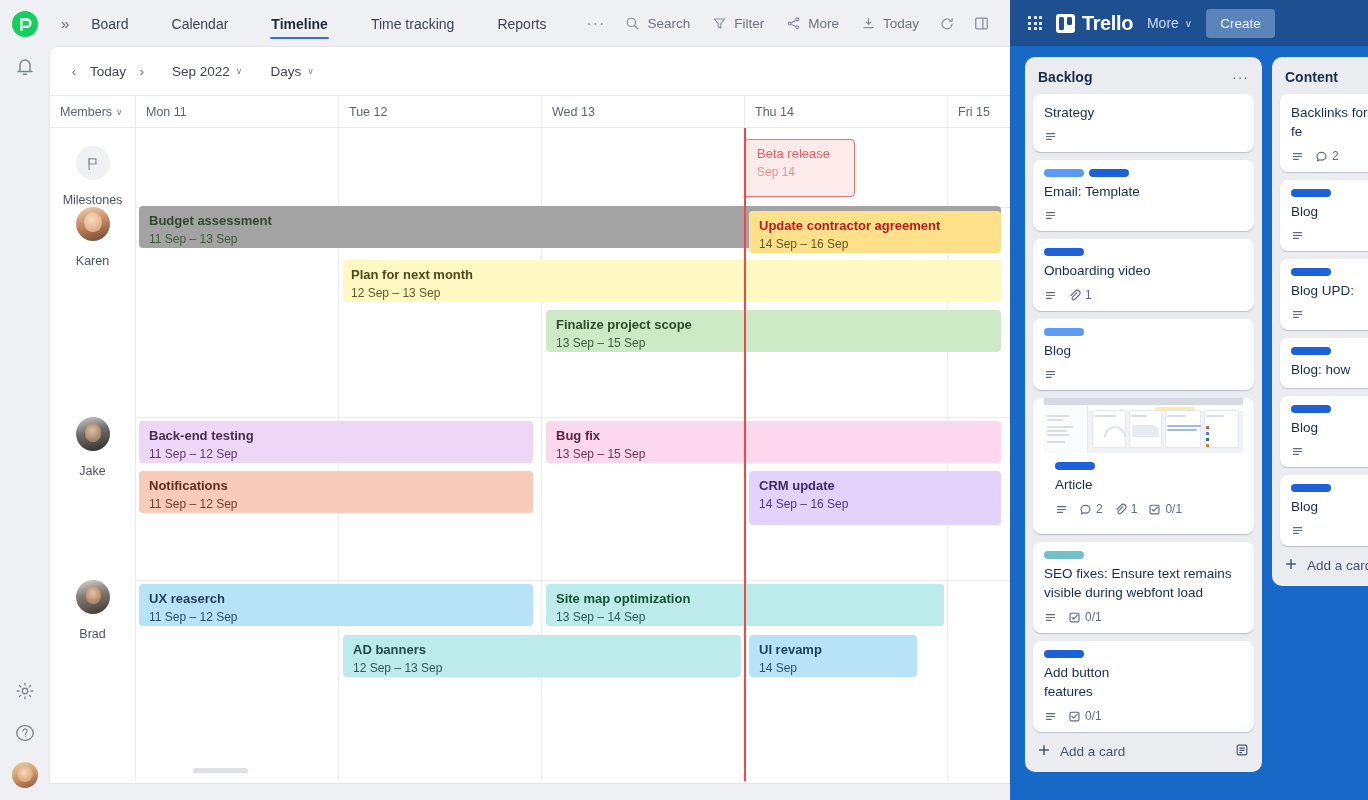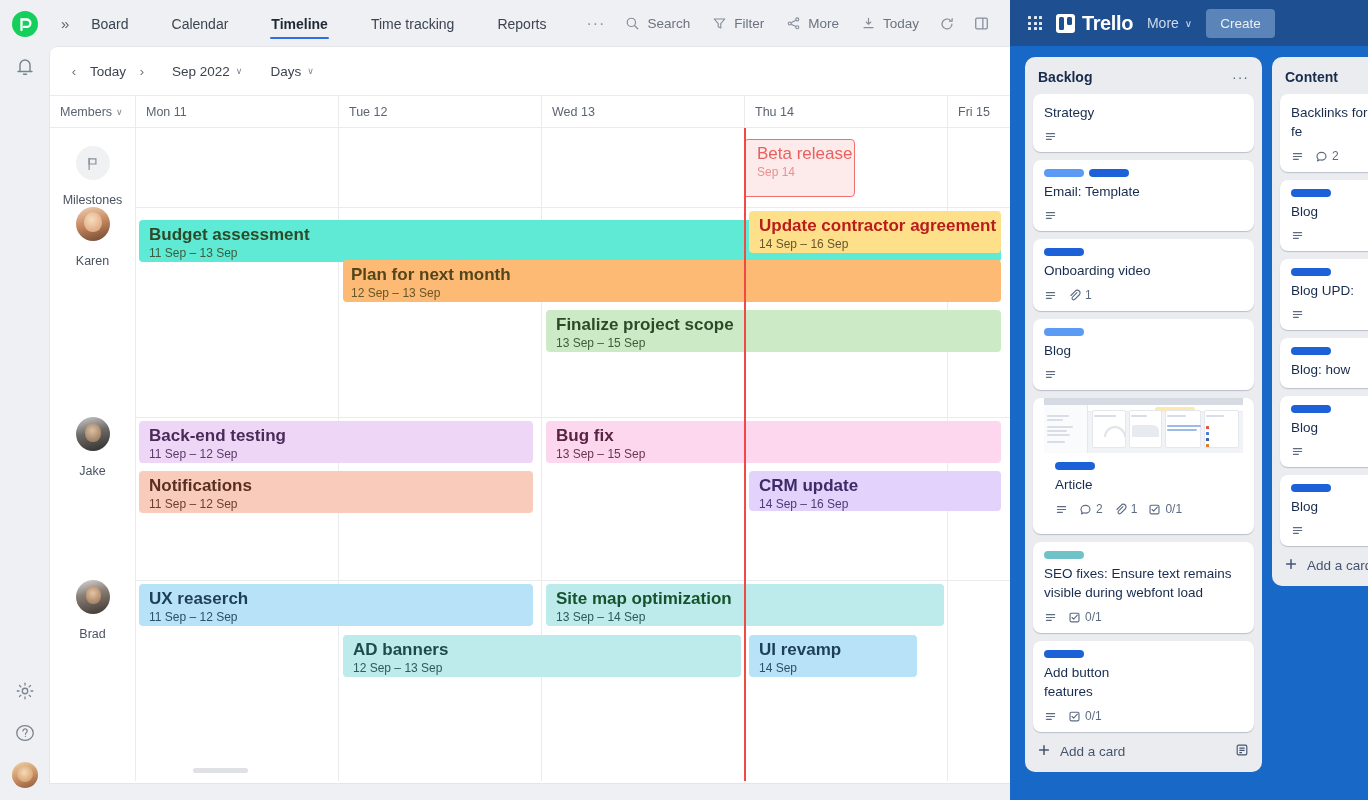--- a/index.html
+++ b/index.html
@@ -116,21 +116,21 @@
      border-radius:50% 50% 45% 45%; background: radial-gradient(circle at 45% 40%, #d8c0a6, #9d7a5c 80%); }
   .av-brad { background: linear-gradient(165deg,#dcdcdc 0%,#8a7f76 40%,#3a332e 100%); }
   .av-brad::after { content:""; position:absolute; left:10px; top:6px; width:15px; height:18px;
      border-radius:50% 50% 45% 45%; background: radial-gradient(circle at 45% 40%, #e4c4a4, #a57f5f 80%); }
 
   
   .bar {
     position: absolute; border-radius: 4px; padding: 7px 10px 0 10px;
     overflow: hidden; cursor: pointer;
   }
-  .bar-title { font-size: 17px; font-weight: 600; line-height: 16px; white-space: nowrap; }
+  .bar-title { font-size: 13px; font-weight: 600; line-height: 16px; white-space: nowrap; }
   .bar-dates { font-size: 12px; line-height: 16px; margin-top: 2px; white-space: nowrap; }
 
   .milestone {
     position:absolute; border: 1.5px solid #f0706e; background: #fdeaea;
     border-radius: 4px 4px 4px 0; padding: 6px 12px 0 12px; cursor:pointer;
   }
   .milestone .bar-title { color:#e8615f; font-weight: 500; }
   .milestone .bar-dates { color:#e8918f; }
   .todayline { position:absolute; top:0; width:1.5px; background:#ef4a45; z-index: 4; }
 
@@ -374,25 +374,25 @@
         <div class="hline" style="top:289px;"></div>
         <div class="hline" style="top:452px;"></div>
 
         <div class="todayline" style="left:609px; height:653px;"></div>
 
         <div class="milestone" style="left:609px; top:11px; width:111px; height:58px;">
           <div class="bar-title">Beta release</div>
           <div class="bar-dates">Sep 14</div>
         </div>
 
-        <div class="bar" style="left:4px;top:92px;width:862px;height:42px;background:#5eead4;">
+        <div class="bar" style="left:4px;top:78px;width:862px;height:42px;background:#a3a3a3;">
           <div class="bar-title" style="color:#2c4a2a">Budget assessment</div>
           <div class="bar-dates" style="color:#3f5b3c">11 Sep – 13 Sep</div>
         </div>
-        <div class="bar" style="left:208px;top:132px;width:658px;height:42px;background:#fdba74;padding-left:8px;">
+        <div class="bar" style="left:208px;top:132px;width:658px;height:42px;background:#fef9c3;padding-left:8px;">
           <div class="bar-title" style="color:#54451a">Plan for next month</div>
           <div class="bar-dates" style="color:#66562a">12 Sep – 13 Sep</div>
         </div>
         <div class="bar" style="left:411px;top:182px;width:455px;height:42px;background:#cceac6;">
           <div class="bar-title" style="color:#2c4a2a">Finalize project scope</div>
           <div class="bar-dates" style="color:#3f5b3c">13 Sep – 15 Sep</div>
         </div>
         <div class="bar" style="left:614px;top:83px;width:252px;height:42px;background:#ffe08a;">
           <div class="bar-title" style="color:#b91c1c">Update contractor agreement</div>
           <div class="bar-dates" style="color:#66562a">14 Sep – 16 Sep</div>
@@ -403,21 +403,21 @@
           <div class="bar-dates" style="color:#5c3a6c">11 Sep – 12 Sep</div>
         </div>
         <div class="bar" style="left:4px;top:343px;width:394px;height:42px;background:#f8cbbb;">
           <div class="bar-title" style="color:#5a2f22">Notifications</div>
           <div class="bar-dates" style="color:#6b3f31">11 Sep – 12 Sep</div>
         </div>
         <div class="bar" style="left:411px;top:293px;width:455px;height:42px;background:#fdd7ee;">
           <div class="bar-title" style="color:#5a2344">Bug fix</div>
           <div class="bar-dates" style="color:#6b3455">13 Sep – 15 Sep</div>
         </div>
-        <div class="bar" style="left:614px;top:343px;width:252px;height:40px;background:#e3d2fb;">
+        <div class="bar" style="left:614px;top:343px;width:252px;height:54px;background:#e3d2fb;">
           <div class="bar-title" style="color:#3d2a66">CRM update</div>
           <div class="bar-dates" style="color:#4d3a76">14 Sep – 16 Sep</div>
         </div>
 
         <div class="bar" style="left:4px;top:456px;width:394px;height:42px;background:#b8e2f7;">
           <div class="bar-title" style="color:#1c3f55">UX reaserch</div>
           <div class="bar-dates" style="color:#2c5066">11 Sep – 12 Sep</div>
         </div>
         <div class="bar" style="left:208px;top:507px;width:398px;height:42px;background:#bdeaea;">
           <div class="bar-title" style="color:#1d4a4a">AD banners</div>

